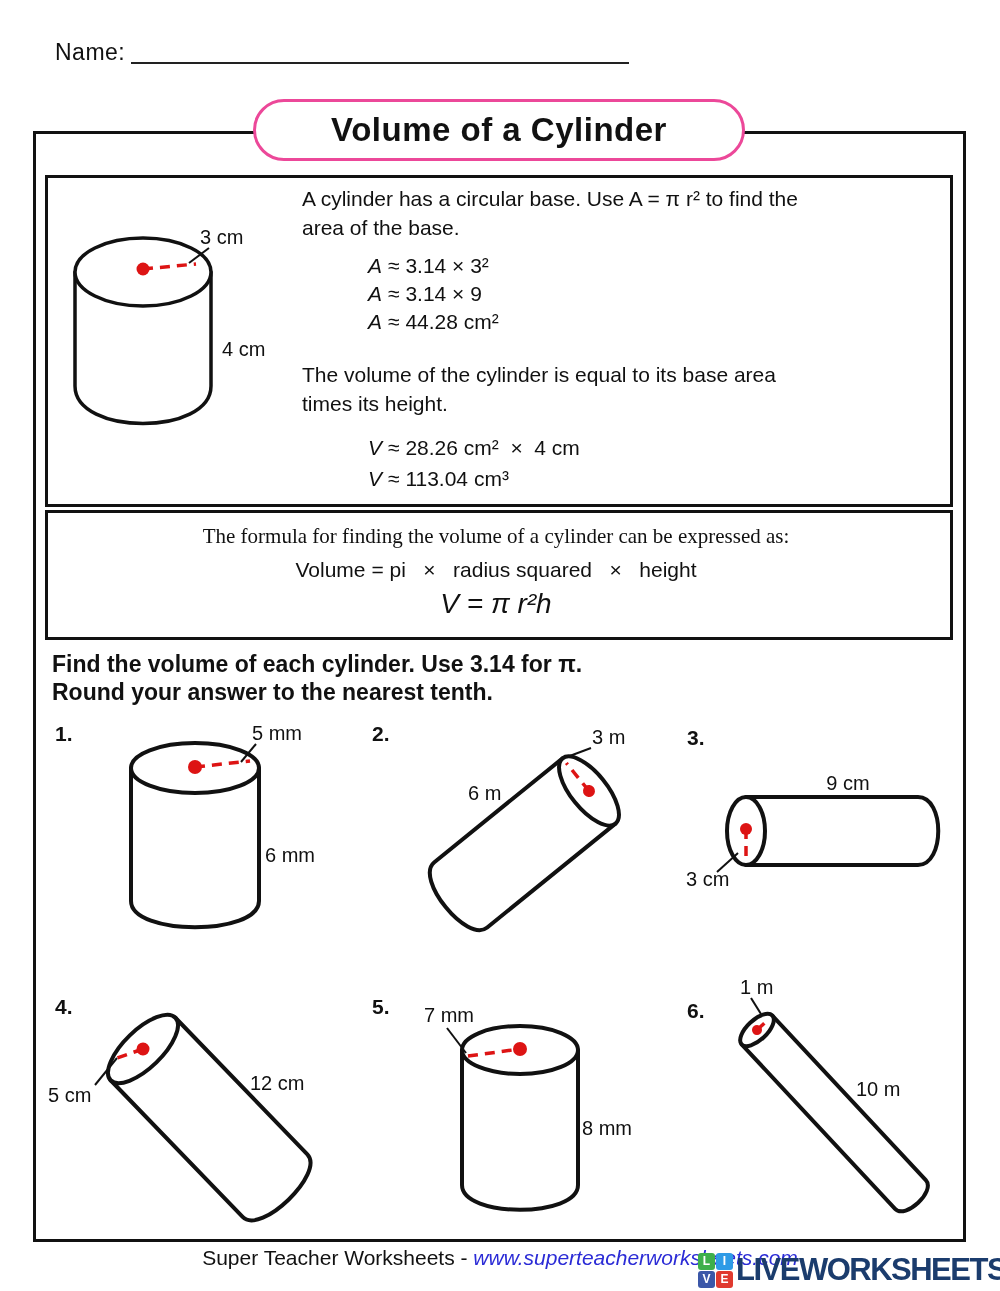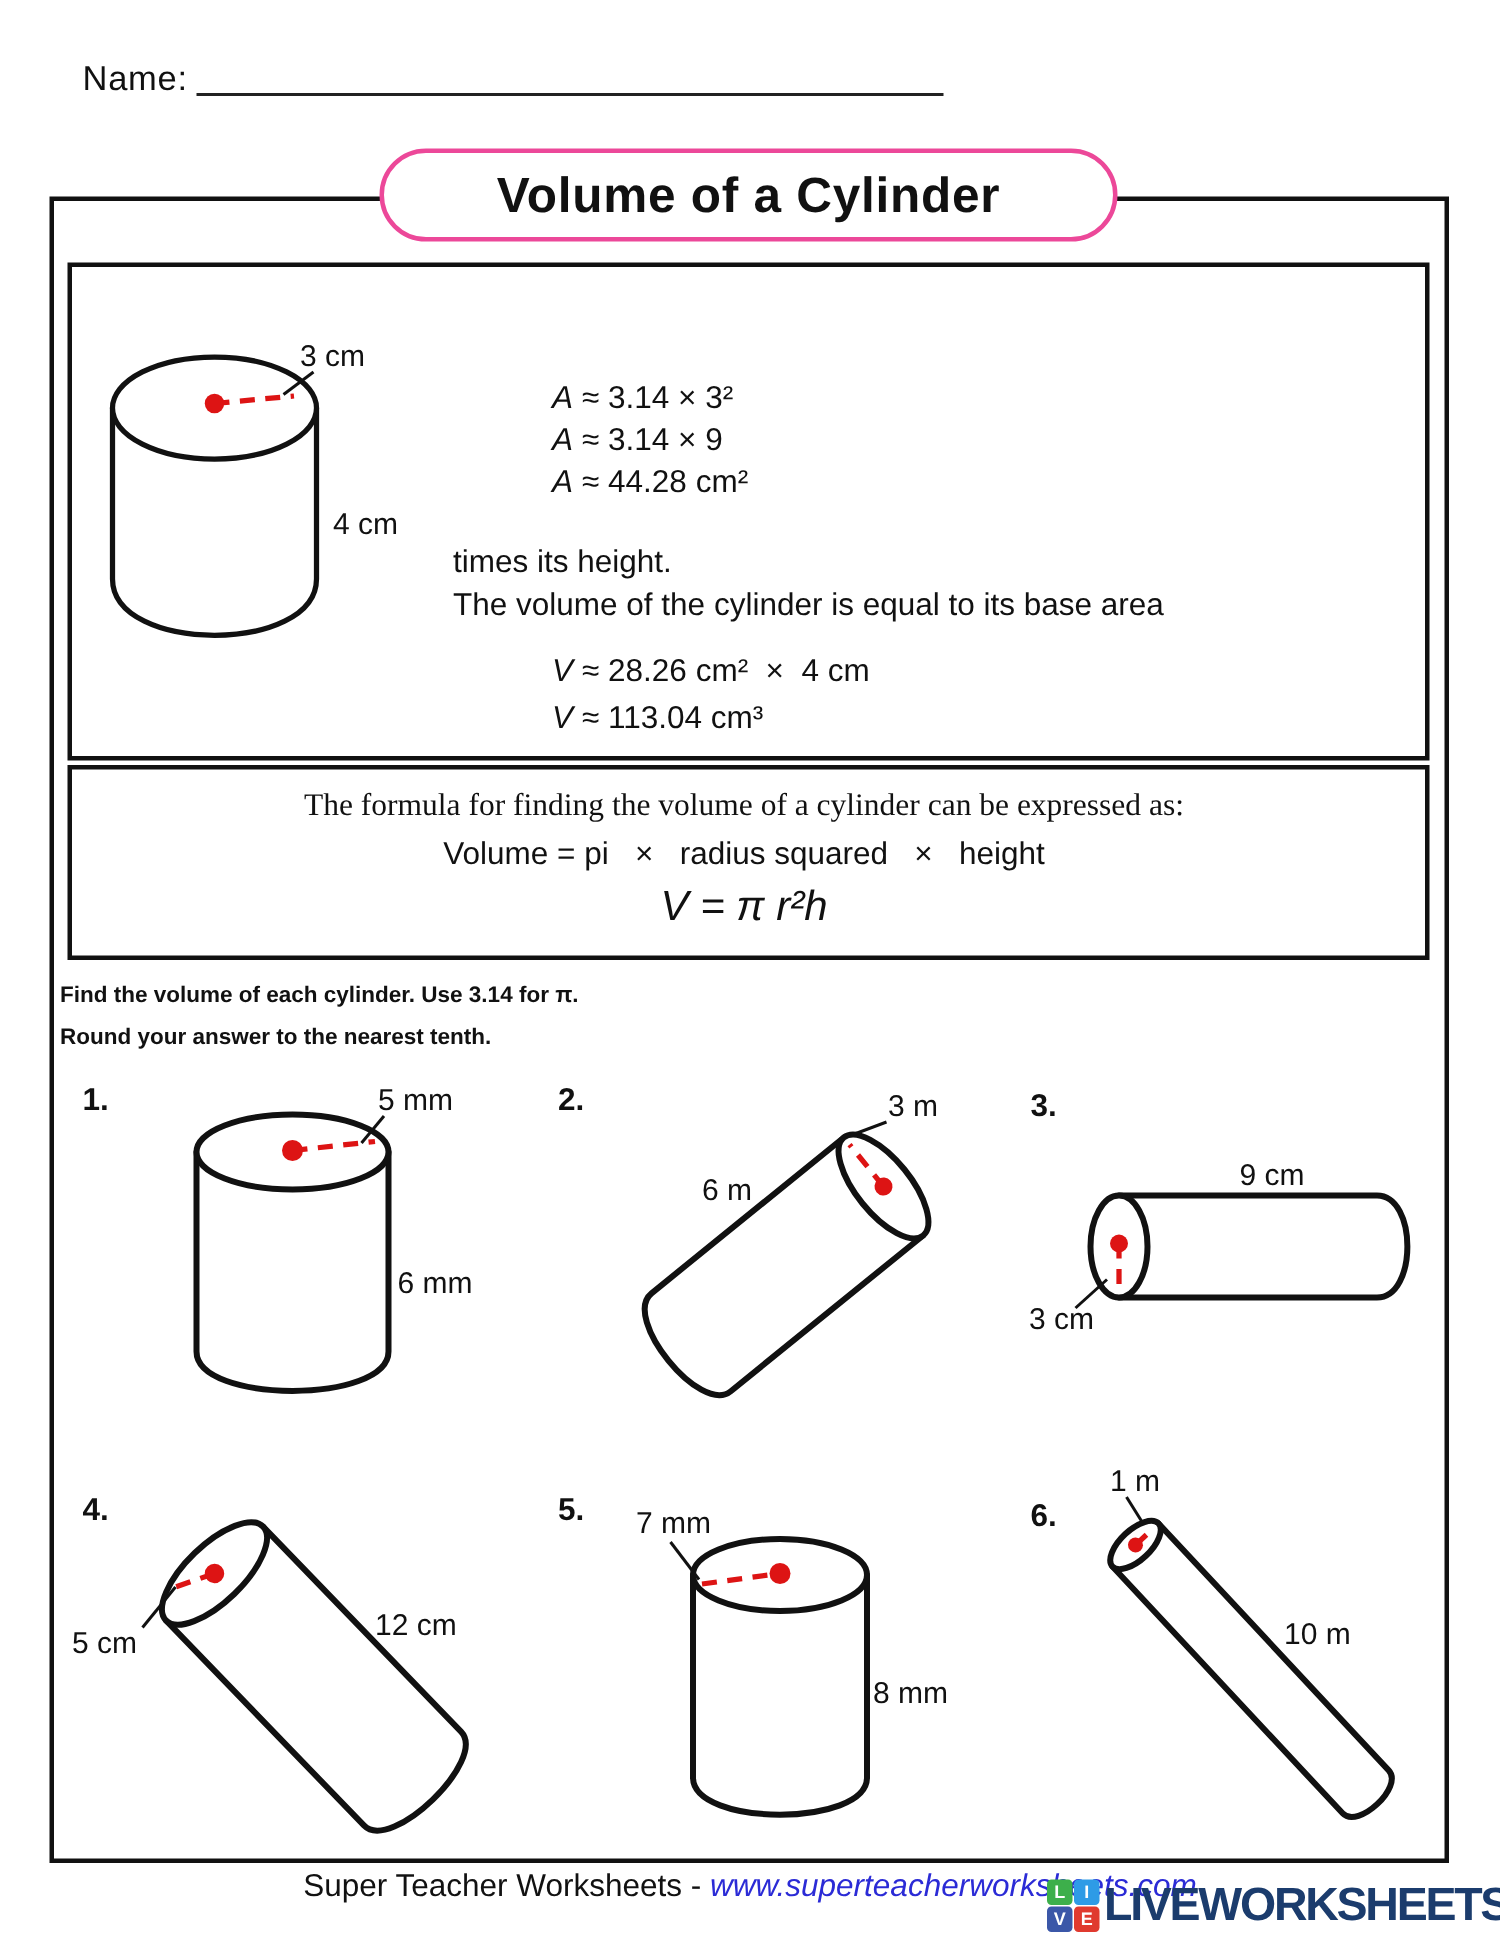--- a/index.html
+++ b/index.html
@@ -21,21 +21,21 @@
   .body-text{font-size:21px;line-height:29px;}
   #explain-intro{left:302px;top:184px;z-index:3;}
   #area-steps{left:368px;top:252px;z-index:3;font-size:21px;line-height:28px;}
   #explain-body{left:302px;top:360px;z-index:3;}
   #volume-steps{left:368px;top:432px;z-index:3;font-size:21px;line-height:31px;}
   .var{font-style:italic;margin-right:6px;}
   #formula-intro{left:45px;top:524px;width:902px;text-align:center;font-size:21px;z-index:3;font-family:Liberation Serif, serif;}
   #formula-words{left:45px;top:558px;width:902px;text-align:center;font-size:21px;z-index:3;}
   #formula-symbols{left:45px;top:588px;width:902px;text-align:center;font-size:28px;font-style:italic;z-index:3;}
   
-  #instructions{left:40px;top:650px;font-size:15px;font-weight:bold;line-height:28px;z-index:3;}
+  #instructions{left:52px;top:650px;font-size:23px;font-weight:bold;line-height:28px;z-index:3;}
   
   .pnum{font-size:21px;font-weight:bold;z-index:3;}
   
   #figures{left:0;top:0;width:1000px;height:1291px;z-index:4;pointer-events:none;}
   #figures text{font-family:"Liberation Sans", sans-serif;font-size:20px;fill:#111;}
   .cyl{stroke:#111;stroke-width:4;fill:#fff;stroke-linejoin:round;stroke-linecap:round;}
   .cyl-thin{stroke:#111;stroke-width:3.5;fill:#fff;stroke-linejoin:round;stroke-linecap:round;}
   .ptr{stroke:#111;stroke-width:2;fill:none;}
   .rdash{stroke:#dd1414;stroke-width:3.5;stroke-dasharray:10 7;fill:none;}
   .rdot{fill:#dd1414;stroke:none;}
@@ -57,28 +57,32 @@
     <span>Name:</span><span id="name-line"></span>
   </div>
 
   <div class="abs" id="outer-box"></div>
 
   <div class="abs" id="title-pill">
     <span>Volume of a Cylinder</span>
   </div>
 
   <div class="abs" id="explain-box"></div>
+  <div class="abs body-text" id="explain-intro">
+    <div>A cylinder has a circular base. Use A = π r² to find the</div>
+    <div>area of the base.</div>
+  </div>
   <div class="abs" id="area-steps">
     <div><span class="var">A</span><span>≈ 3.14 × 3²</span></div>
     <div><span class="var">A</span><span>≈ 3.14 × 9</span></div>
     <div><span class="var">A</span><span>≈ 44.28 cm²</span></div>
   </div>
   <div class="abs body-text" id="explain-body">
+    <div>The volume of the cylinder is equal to its base area</div>
     <div>times its height.</div>
-    <div>The volume of the cylinder is equal to its base area</div>
   </div>
   <div class="abs" id="volume-steps">
     <div><span class="var">V</span><span>≈ 28.26 cm² &nbsp;×&nbsp; 4 cm</span></div>
     <div><span class="var">V</span><span>≈ 113.04 cm³</span></div>
   </div>
 
   <div class="abs" id="formula-box"></div>
   <div class="abs" id="formula-intro">The formula for finding the volume of a cylinder can be expressed as:</div>
   <div class="abs" id="formula-words">Volume = pi &nbsp;&nbsp;×&nbsp;&nbsp; radius squared &nbsp;&nbsp;×&nbsp;&nbsp; height</div>
   <div class="abs" id="formula-symbols">V = π r²h</div>

